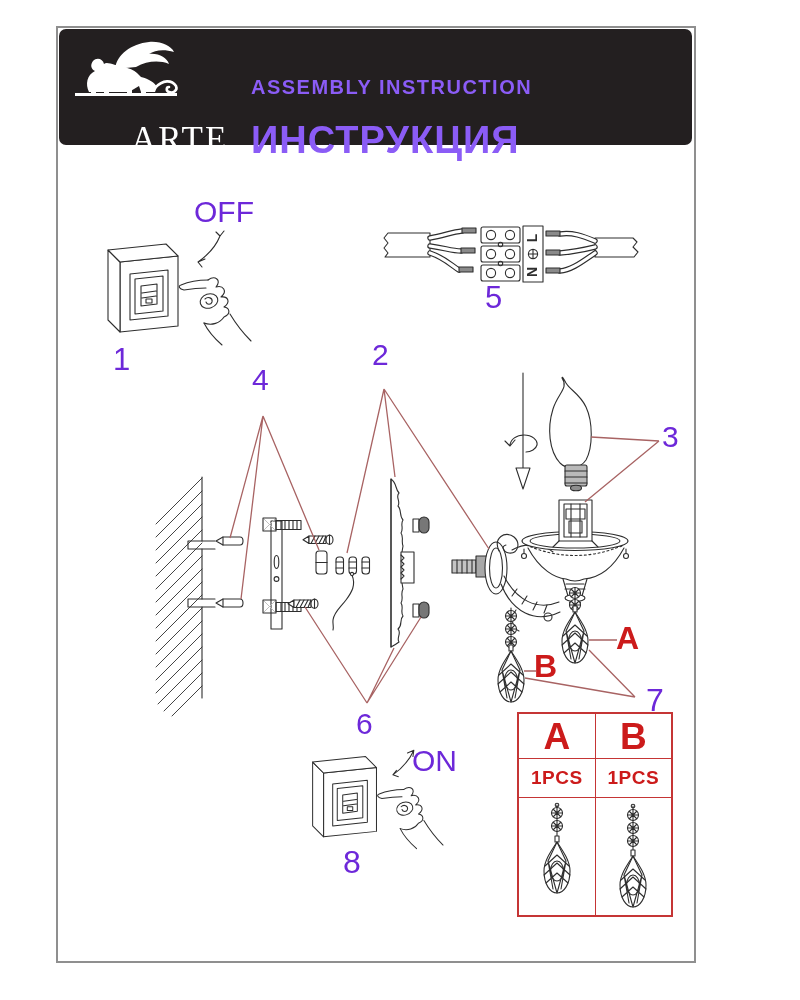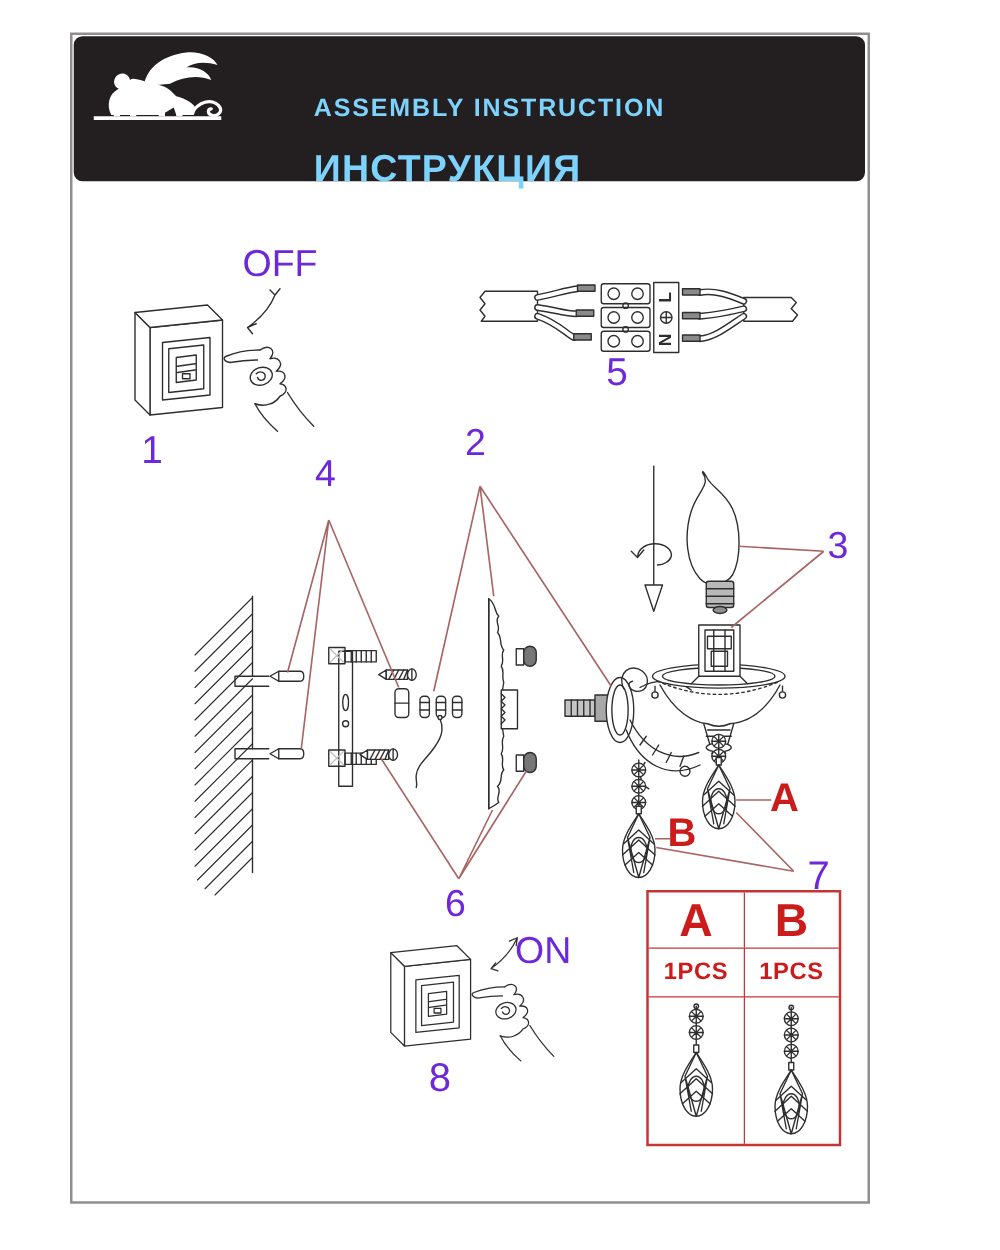--- a/index.html
+++ b/index.html
@@ -2,23 +2,23 @@
 <html><head>
 <meta charset="utf-8">
 <style>
   html,body{margin:0;padding:0;background:#fff;}
   .page{position:relative;width:800px;height:1000px;background:#fff;overflow:hidden;
         font-family:"Liberation Sans",sans-serif;}
   .frame{position:absolute;left:56px;top:26px;width:636px;height:933px;
          border:2px solid #8f8f8f;background:#fff;}
   .header{position:absolute;left:59px;top:29px;width:633px;height:116px;
           background:#231f20;border-radius:7px;}
-  .hdr-txt{position:absolute;color:#7dd3fc;line-height:1;white-space:nowrap;}
+  .hdr-txt{position:absolute;color:#8b5cf6;line-height:1;white-space:nowrap;}
   .title-en{left:192px;top:48px;font-size:20px;font-weight:bold;letter-spacing:1.5px;}
-  .title-ru{left:192px;top:92px;font-size:30px;font-weight:bold;letter-spacing:1px;}
+  .title-ru{left:192px;top:92px;font-size:38px;font-weight:bold;letter-spacing:1px;}
   .model{left:463px;top:99px;font-size:23px;font-weight:normal;letter-spacing:.5px;}
   .brand{position:absolute;left:72px;top:93px;color:#fff;font-family:"Liberation Serif",serif;
          font-size:35px;letter-spacing:2px;line-height:1;}
   .brand-sub{position:absolute;left:77px;top:129px;color:#fff;font-size:9px;font-weight:bold;
          letter-spacing:8px;line-height:1;}
   .lbl{position:absolute;color:#6d28d9;line-height:1;white-space:nowrap;}
   .red{color:#cc1b1b;font-weight:bold;}
   svg{position:absolute;overflow:visible;}
   .ln{stroke:#2e2e2e;fill:none;stroke-width:1.1;stroke-linecap:round;stroke-linejoin:round;}
   .fw{fill:#fff;}
@@ -44,20 +44,21 @@
     <svg style="left:12px;top:10px;" width="112" height="60" viewBox="0 0 112 58">
       <path fill="#fff" d="M44,29 C46,14 60,4 78,2 C90,1 100,6 103,12 C93,9 84,10 78,14 C88,13 96,18 98,24 C88,20 76,21 65,27 Z"></path>
       <path fill="#fff" d="M18,52 C14,44 16,35 24,31 C20,29 19,25 22,21 C26,17 32,19 33,24 C36,21 45,26 52,27 C58,28 63,30 66,33 L70,37 C78,39 84,43 86,47 L84,52 L70,52 L68,46 L58,52 Z"></path>
       <path fill="none" stroke="#fff" stroke-width="2.6" stroke-linecap="round" d="M84,48 C92,39 101,40 105,46 C107,50 102,54 98,52 C95,51 95,47 98,47"></path>
       <rect x="20" y="46" width="5" height="7" fill="#fff"></rect>
       <rect x="33" y="46" width="5" height="7" fill="#fff"></rect>
       <rect x="56" y="47" width="5" height="6" fill="#fff"></rect>
       <rect x="70" y="45" width="5" height="8" fill="#fff"></rect>
       <rect x="4" y="53" width="102" height="3" fill="#fff"></rect>
     </svg>
+    <div class="brand">ARTE</div>
     <div class="brand-sub">L A M P</div>
     <div class="hdr-txt title-en">ASSEMBLY  INSTRUCTION</div>
     <div class="hdr-txt title-ru">ИНСТРУКЦИЯ</div>
   </div>
 
   <div class="lbl" style="left:194px;top:197px;font-size:30px;">OFF</div>
   <svg style="left:92px;top:228px;" width="160" height="125" viewBox="0 0 160 125">
     <g class="ln">
       <path class="fw" d="M28,34 L86,28 L86,98 L28,104 Z"></path>
       <path class="fw" d="M16,22 L28,34 L28,104 L16,92 Z"></path>

